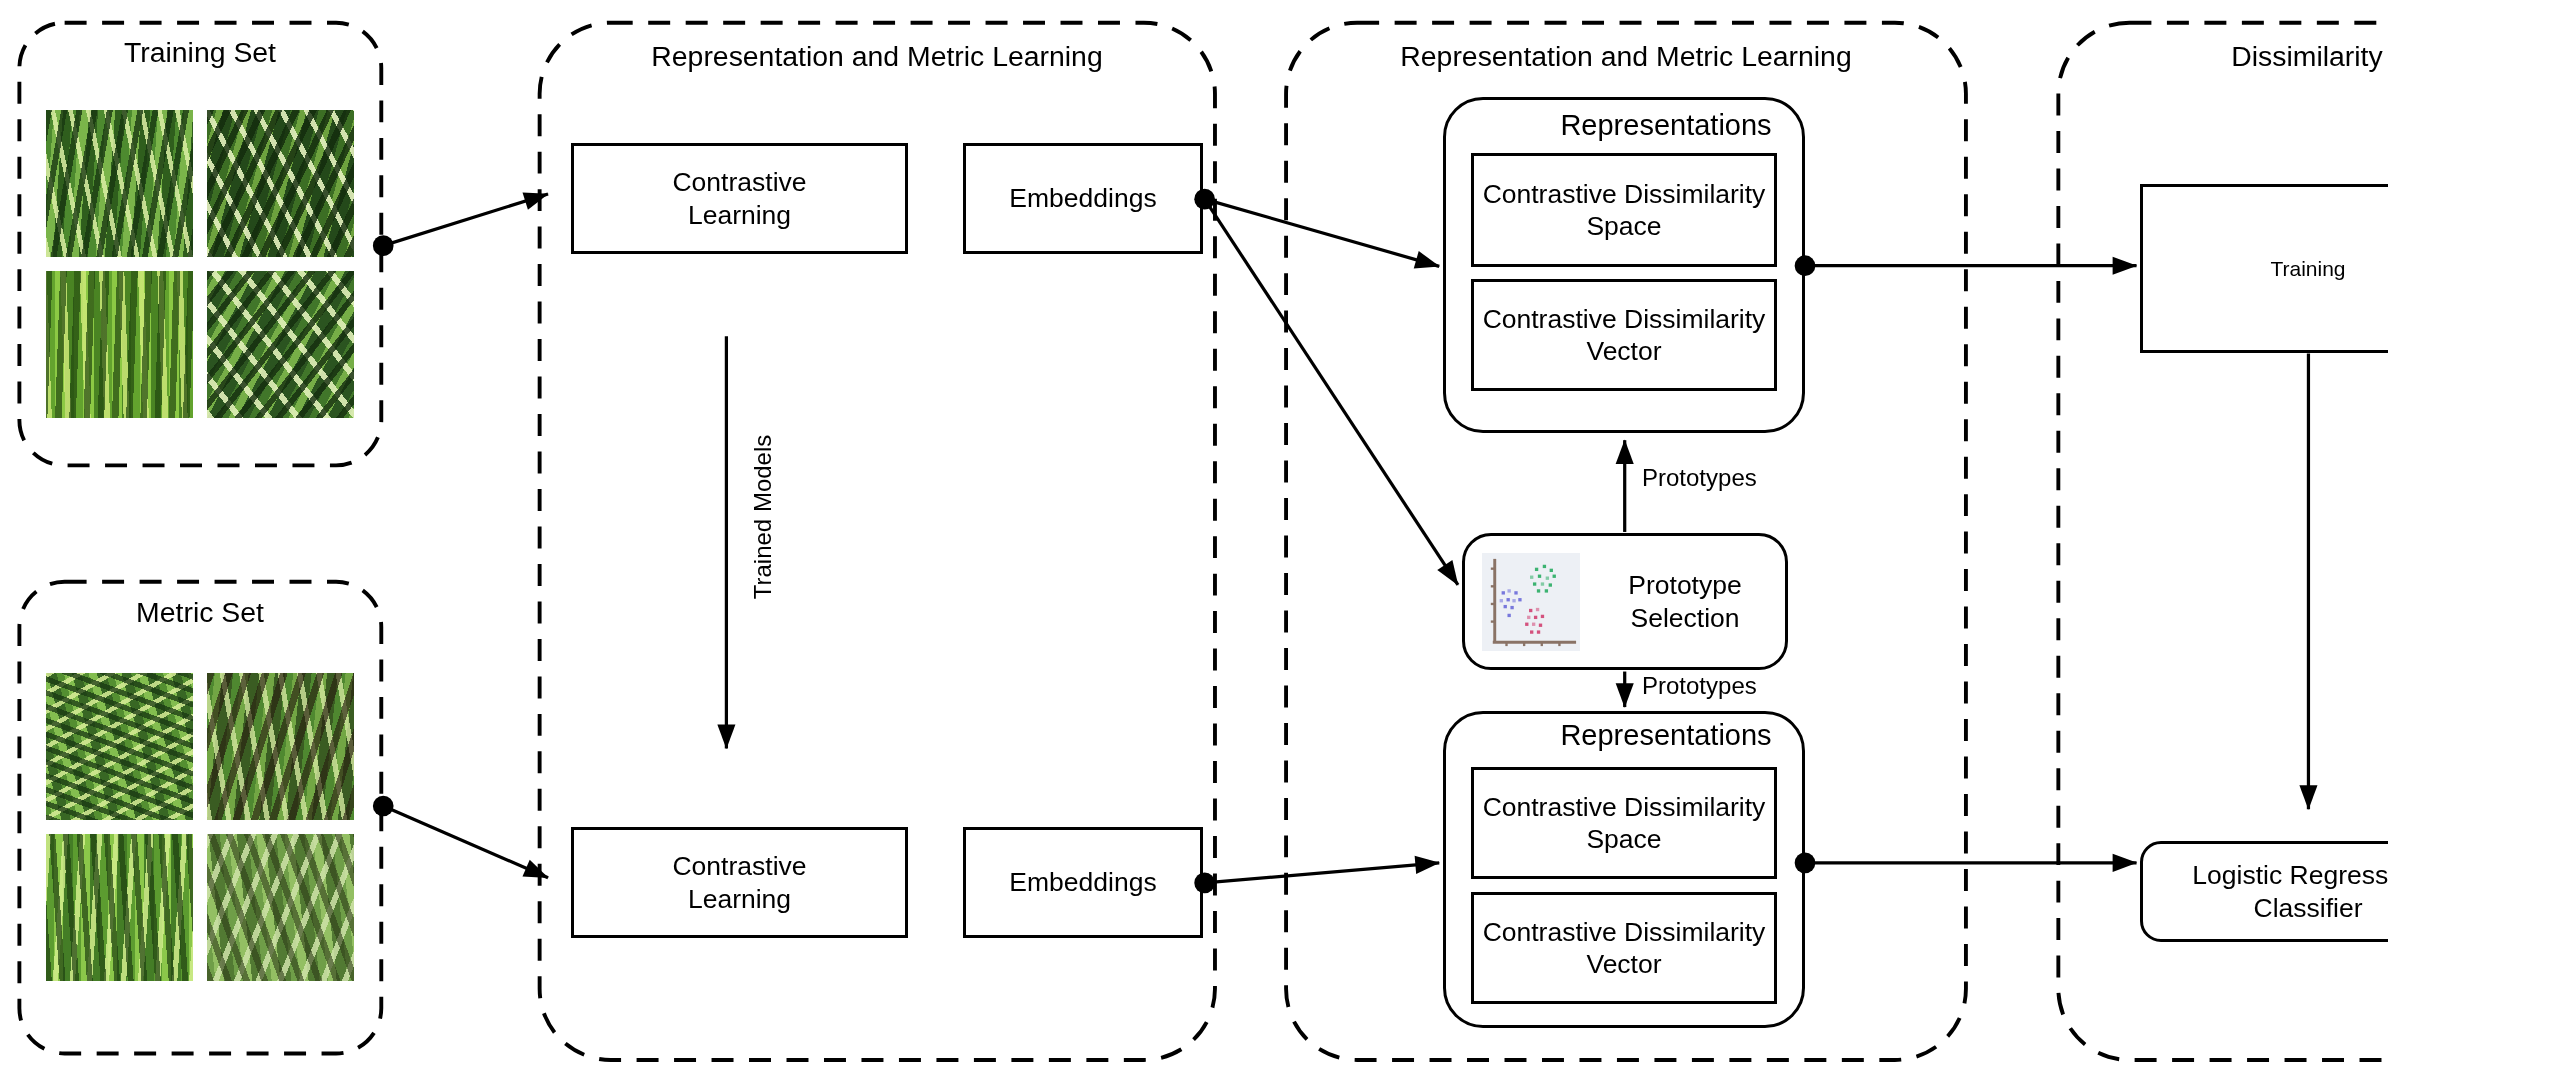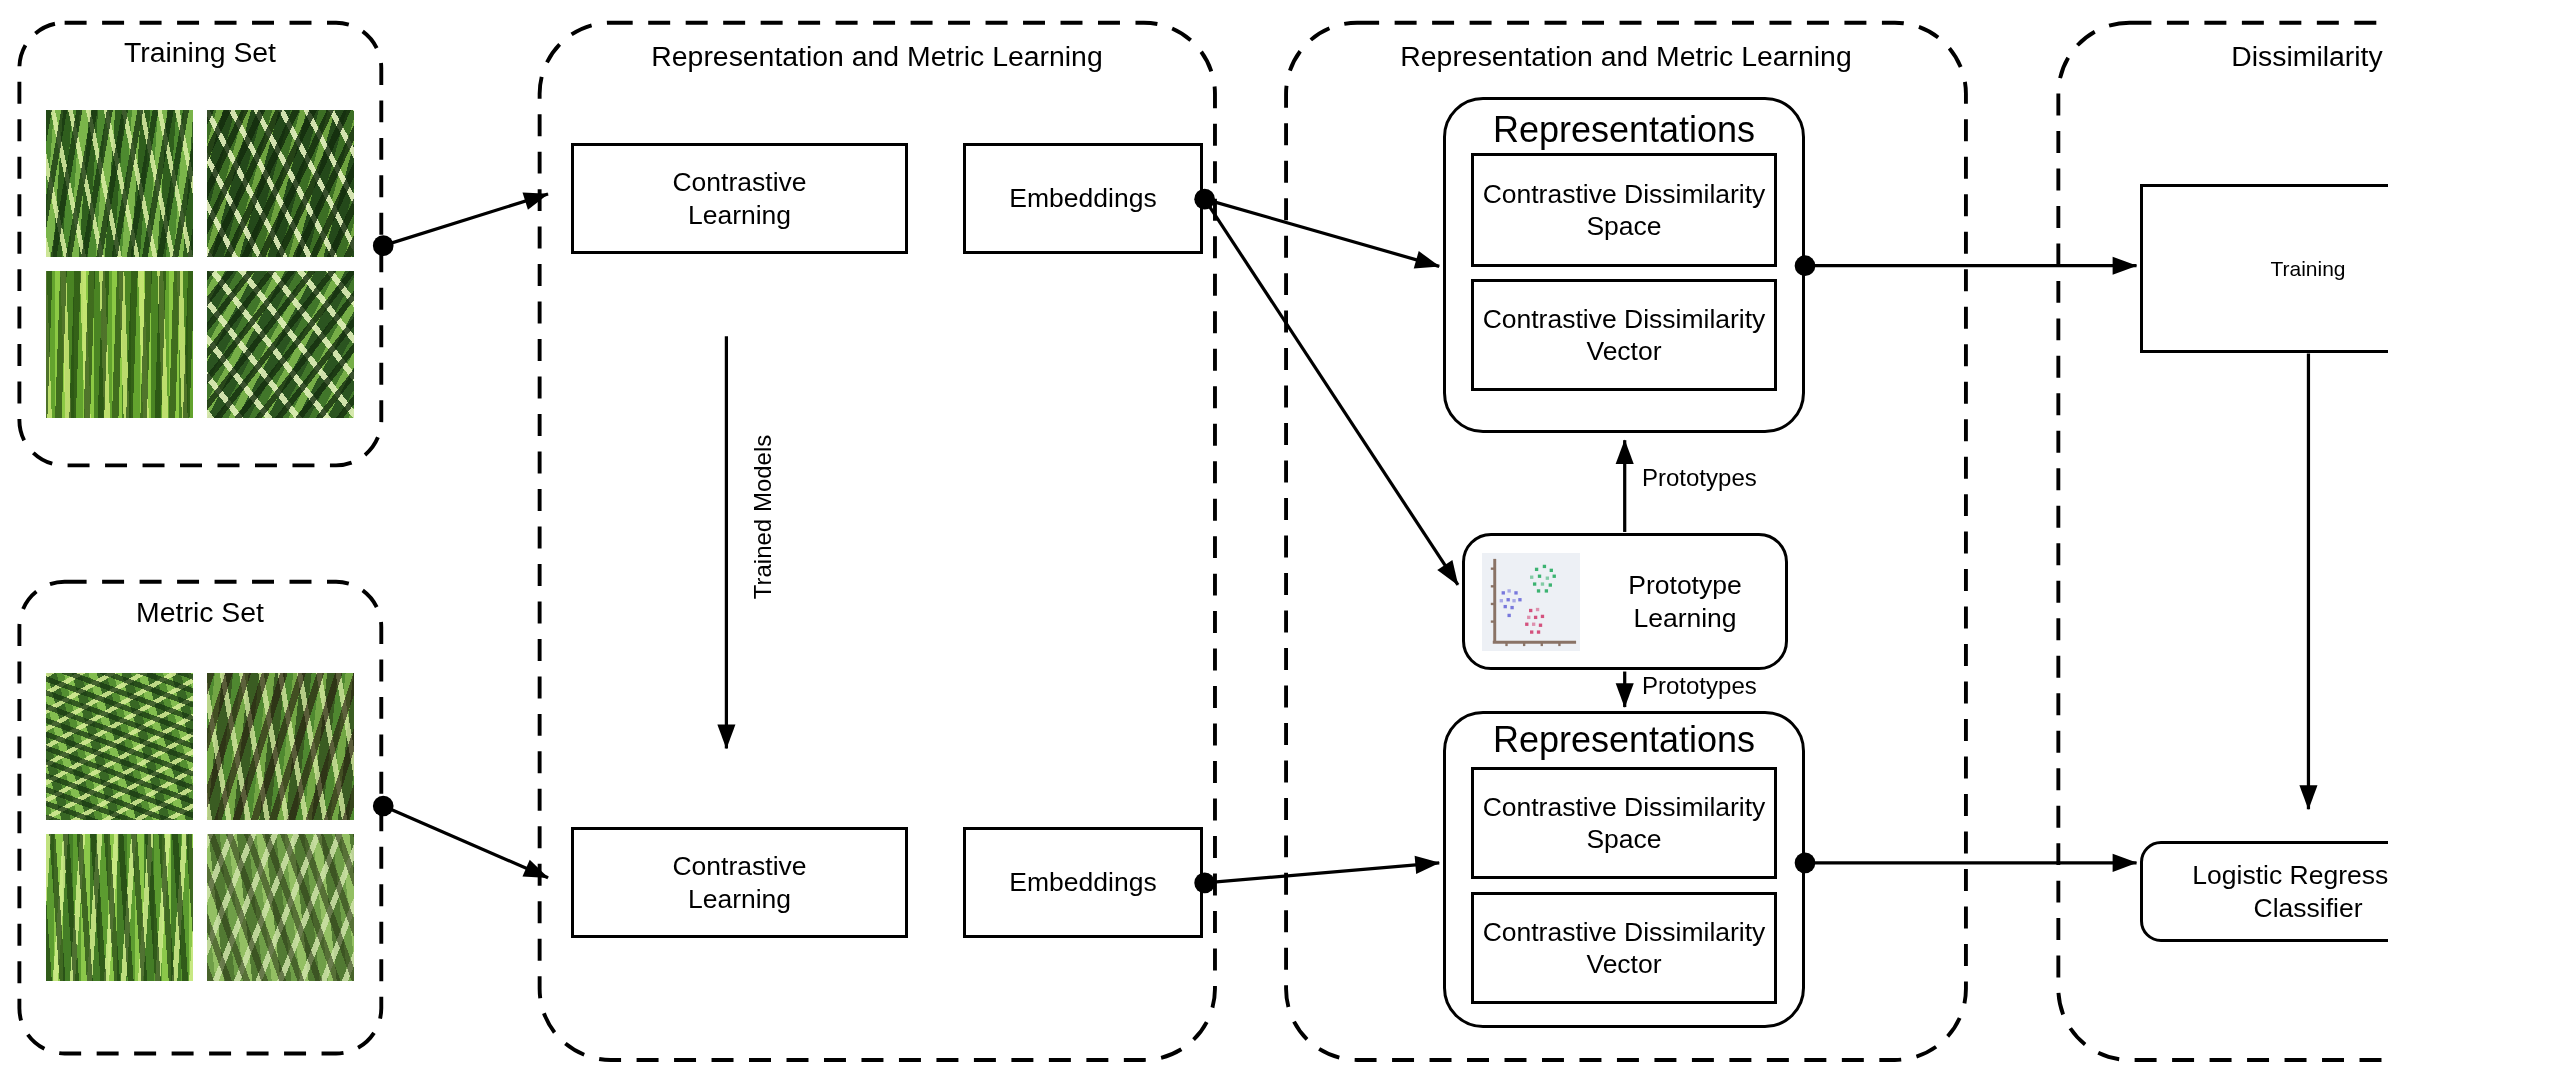--- a/index.html
+++ b/index.html
@@ -22,22 +22,23 @@
     background:#ffffff;border:3.2px solid #000;
     display:flex;align-items:center;justify-content:center;
     text-align:center;font-size:26.5px;line-height:1.22;
   }
   .node .lbl{display:inline-block;}
   .container{
     position:absolute;z-index:1;box-sizing:border-box;
     background:#ffffff;border:3.2px solid #000;border-radius:40px;
   }
   .container-title{
-    position:absolute;z-index:2;font-size:36px;white-space:nowrap;
+    position:absolute;z-index:2;font-size:29px;white-space:nowrap;
     transform:translateX(-50%);
+    margin-left:42px;
   }
   .small-label{
     position:absolute;z-index:3;font-size:24px;white-space:nowrap;
   }
   .rot{
     transform:translate(-50%,-50%) rotate(-90deg);
     transform-origin:center center;
   }
   .photo-grid{
     position:absolute;z-index:2;
@@ -175,21 +176,21 @@
         <rect x="46" y="64" width="3.4" height="3.4" opacity=".6"></rect>
           <rect x="53" y="64" width="3.4" height="3.4"></rect>
         <rect x="60" y="63" width="3.4" height="3.4"></rect>
           <rect x="44" y="71" width="3.4" height="3.4"></rect>
         <rect x="51" y="71" width="3.4" height="3.4" opacity=".6"></rect>
           <rect x="58" y="72" width="3.4" height="3.4"></rect>
         <rect x="49" y="79" width="3.4" height="3.4"></rect>
           <rect x="56" y="79" width="3.4" height="3.4"></rect>
       </g>
     </svg>
-    <span class="lbl" style="max-width:174px;margin-left:18px;">Prototype Learning</span>
+    <span class="lbl" style="max-width:174px;margin-left:18px;">Prototype Selection</span>
   </div>
 
   <div class="small-label" style="left:1642px;top:464px;">Prototypes</div>
   <div class="small-label" style="left:1642px;top:672px;">Prototypes</div>
 
   <div class="container" style="left:1443px;top:711px;width:362px;height:317px;"></div>
   <div class="container-title" style="left:1624px;top:719px;">Representations</div>
   <div class="node" style="left:1471px;top:767px;width:306px;height:112px;">
     <span class="lbl" style="max-width:284px;">Contrastive Dissimilarity Space</span>
   </div>

